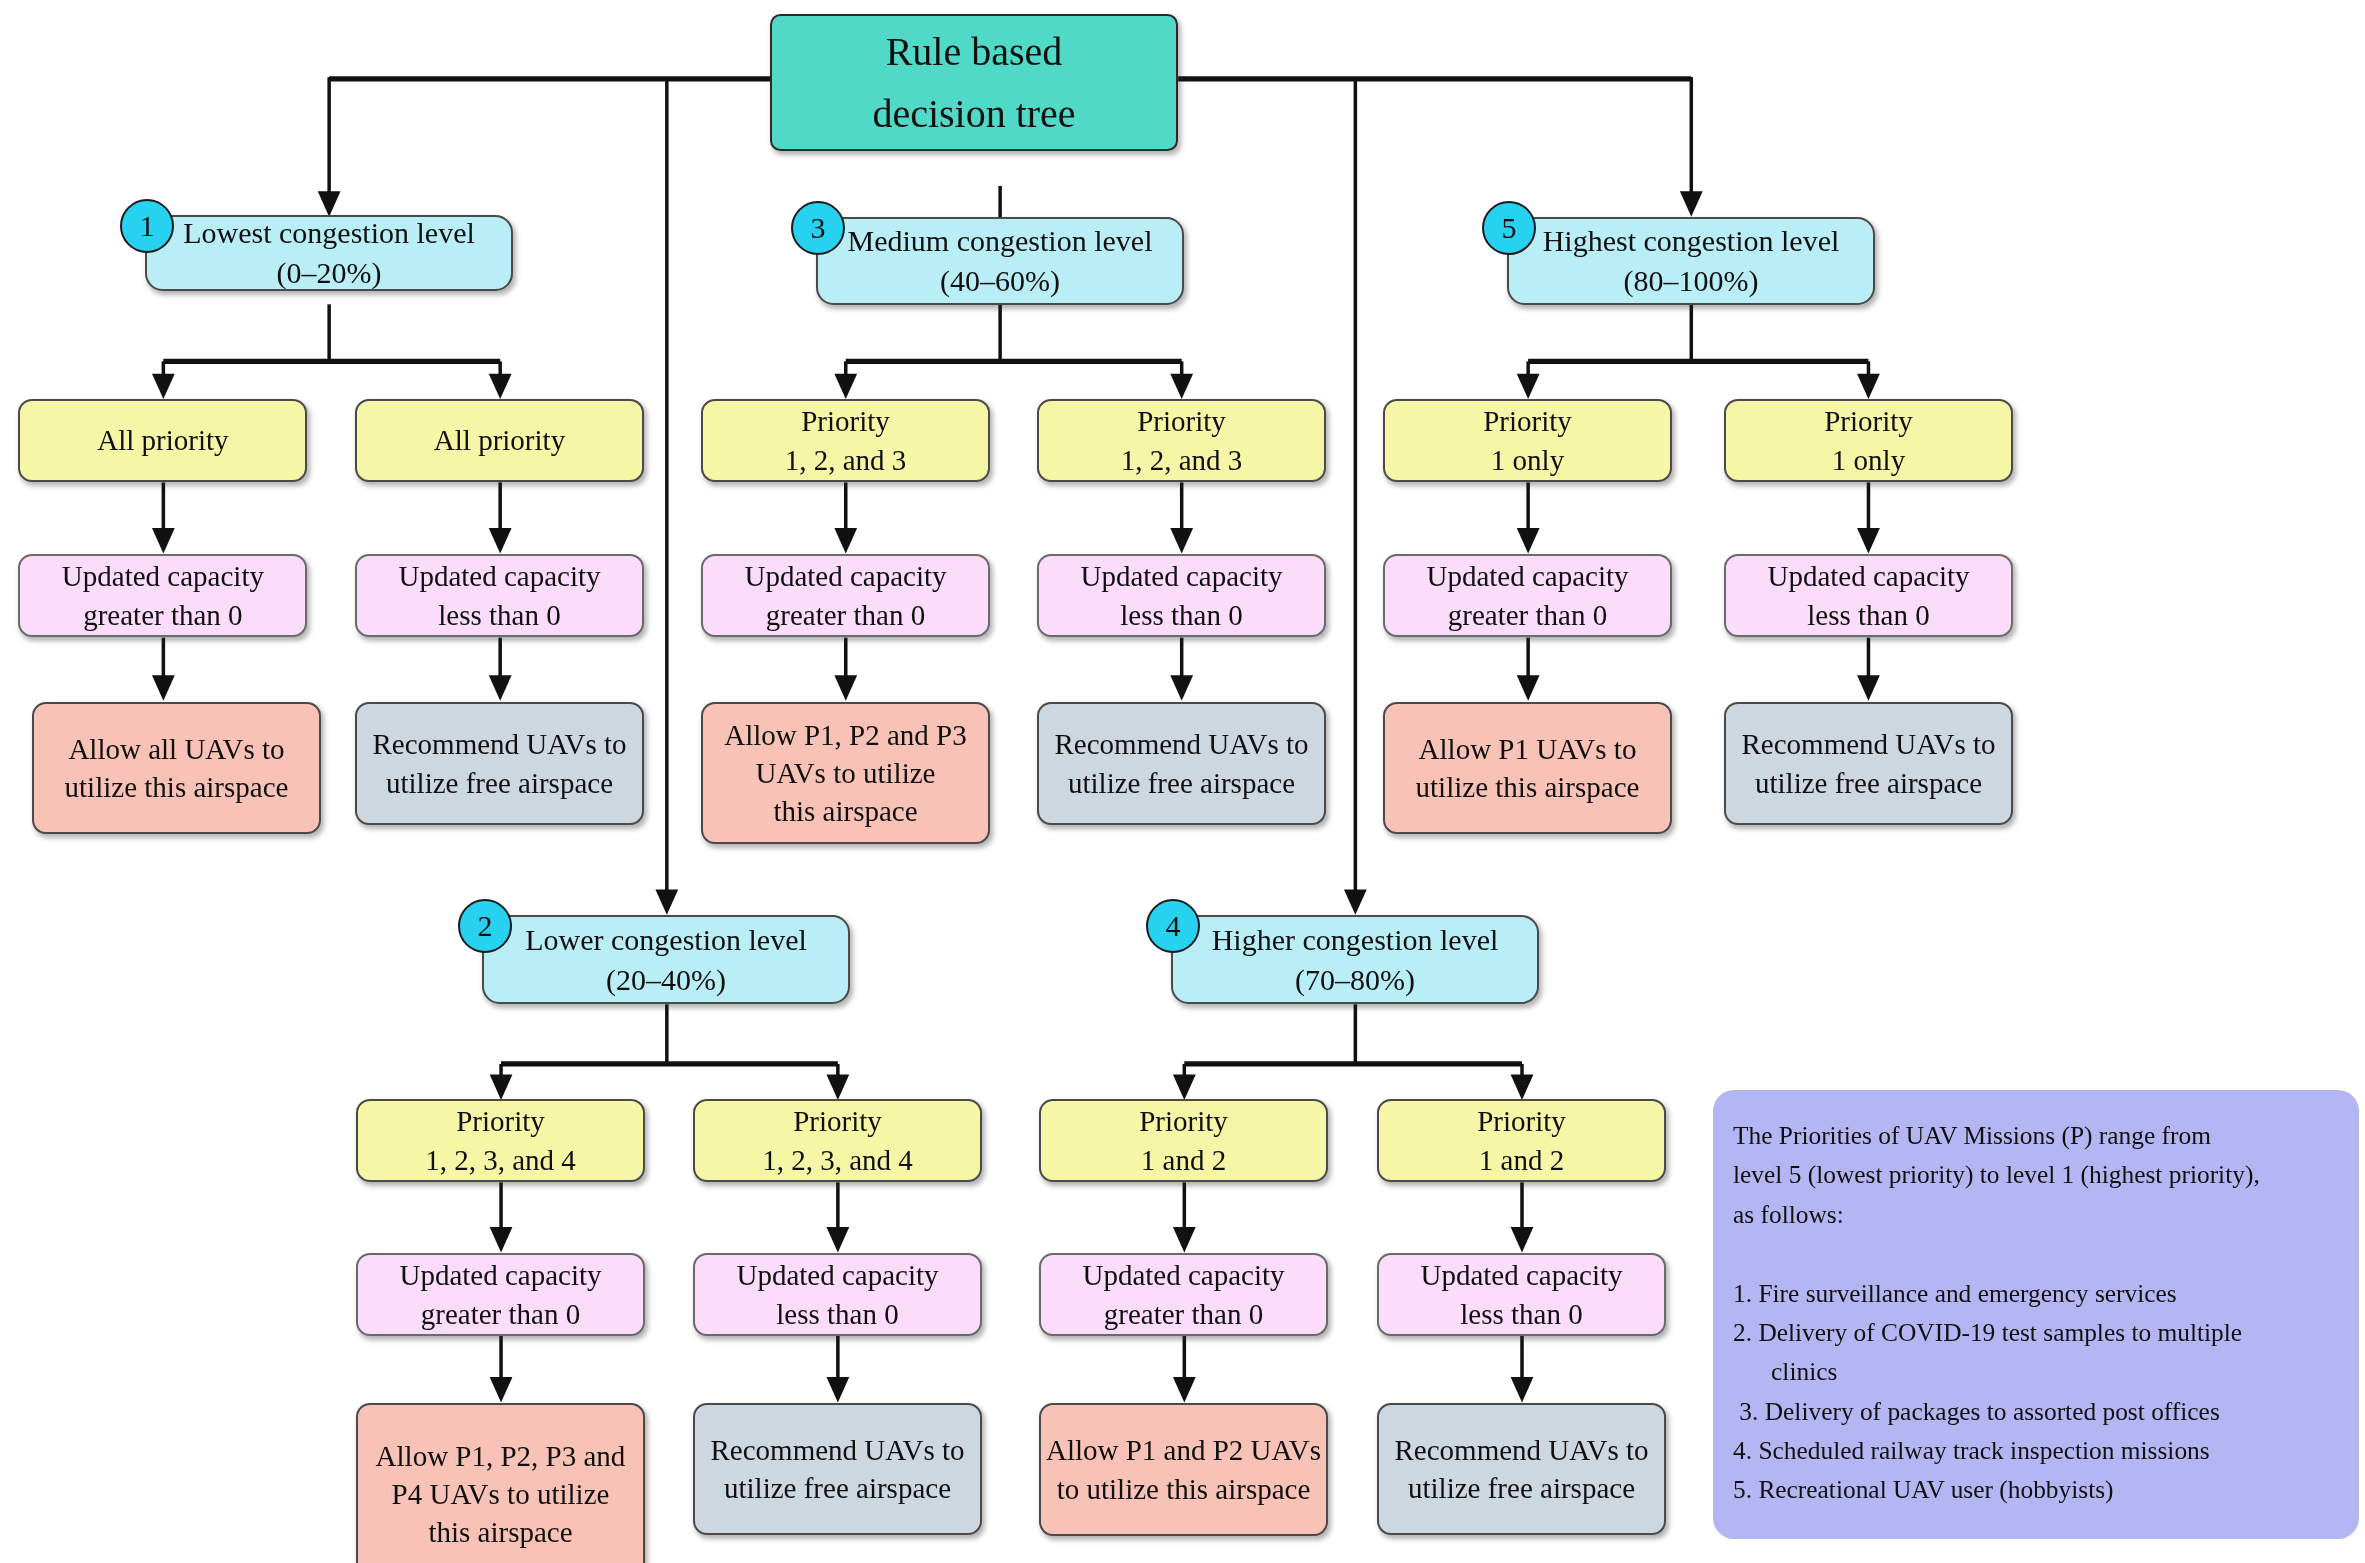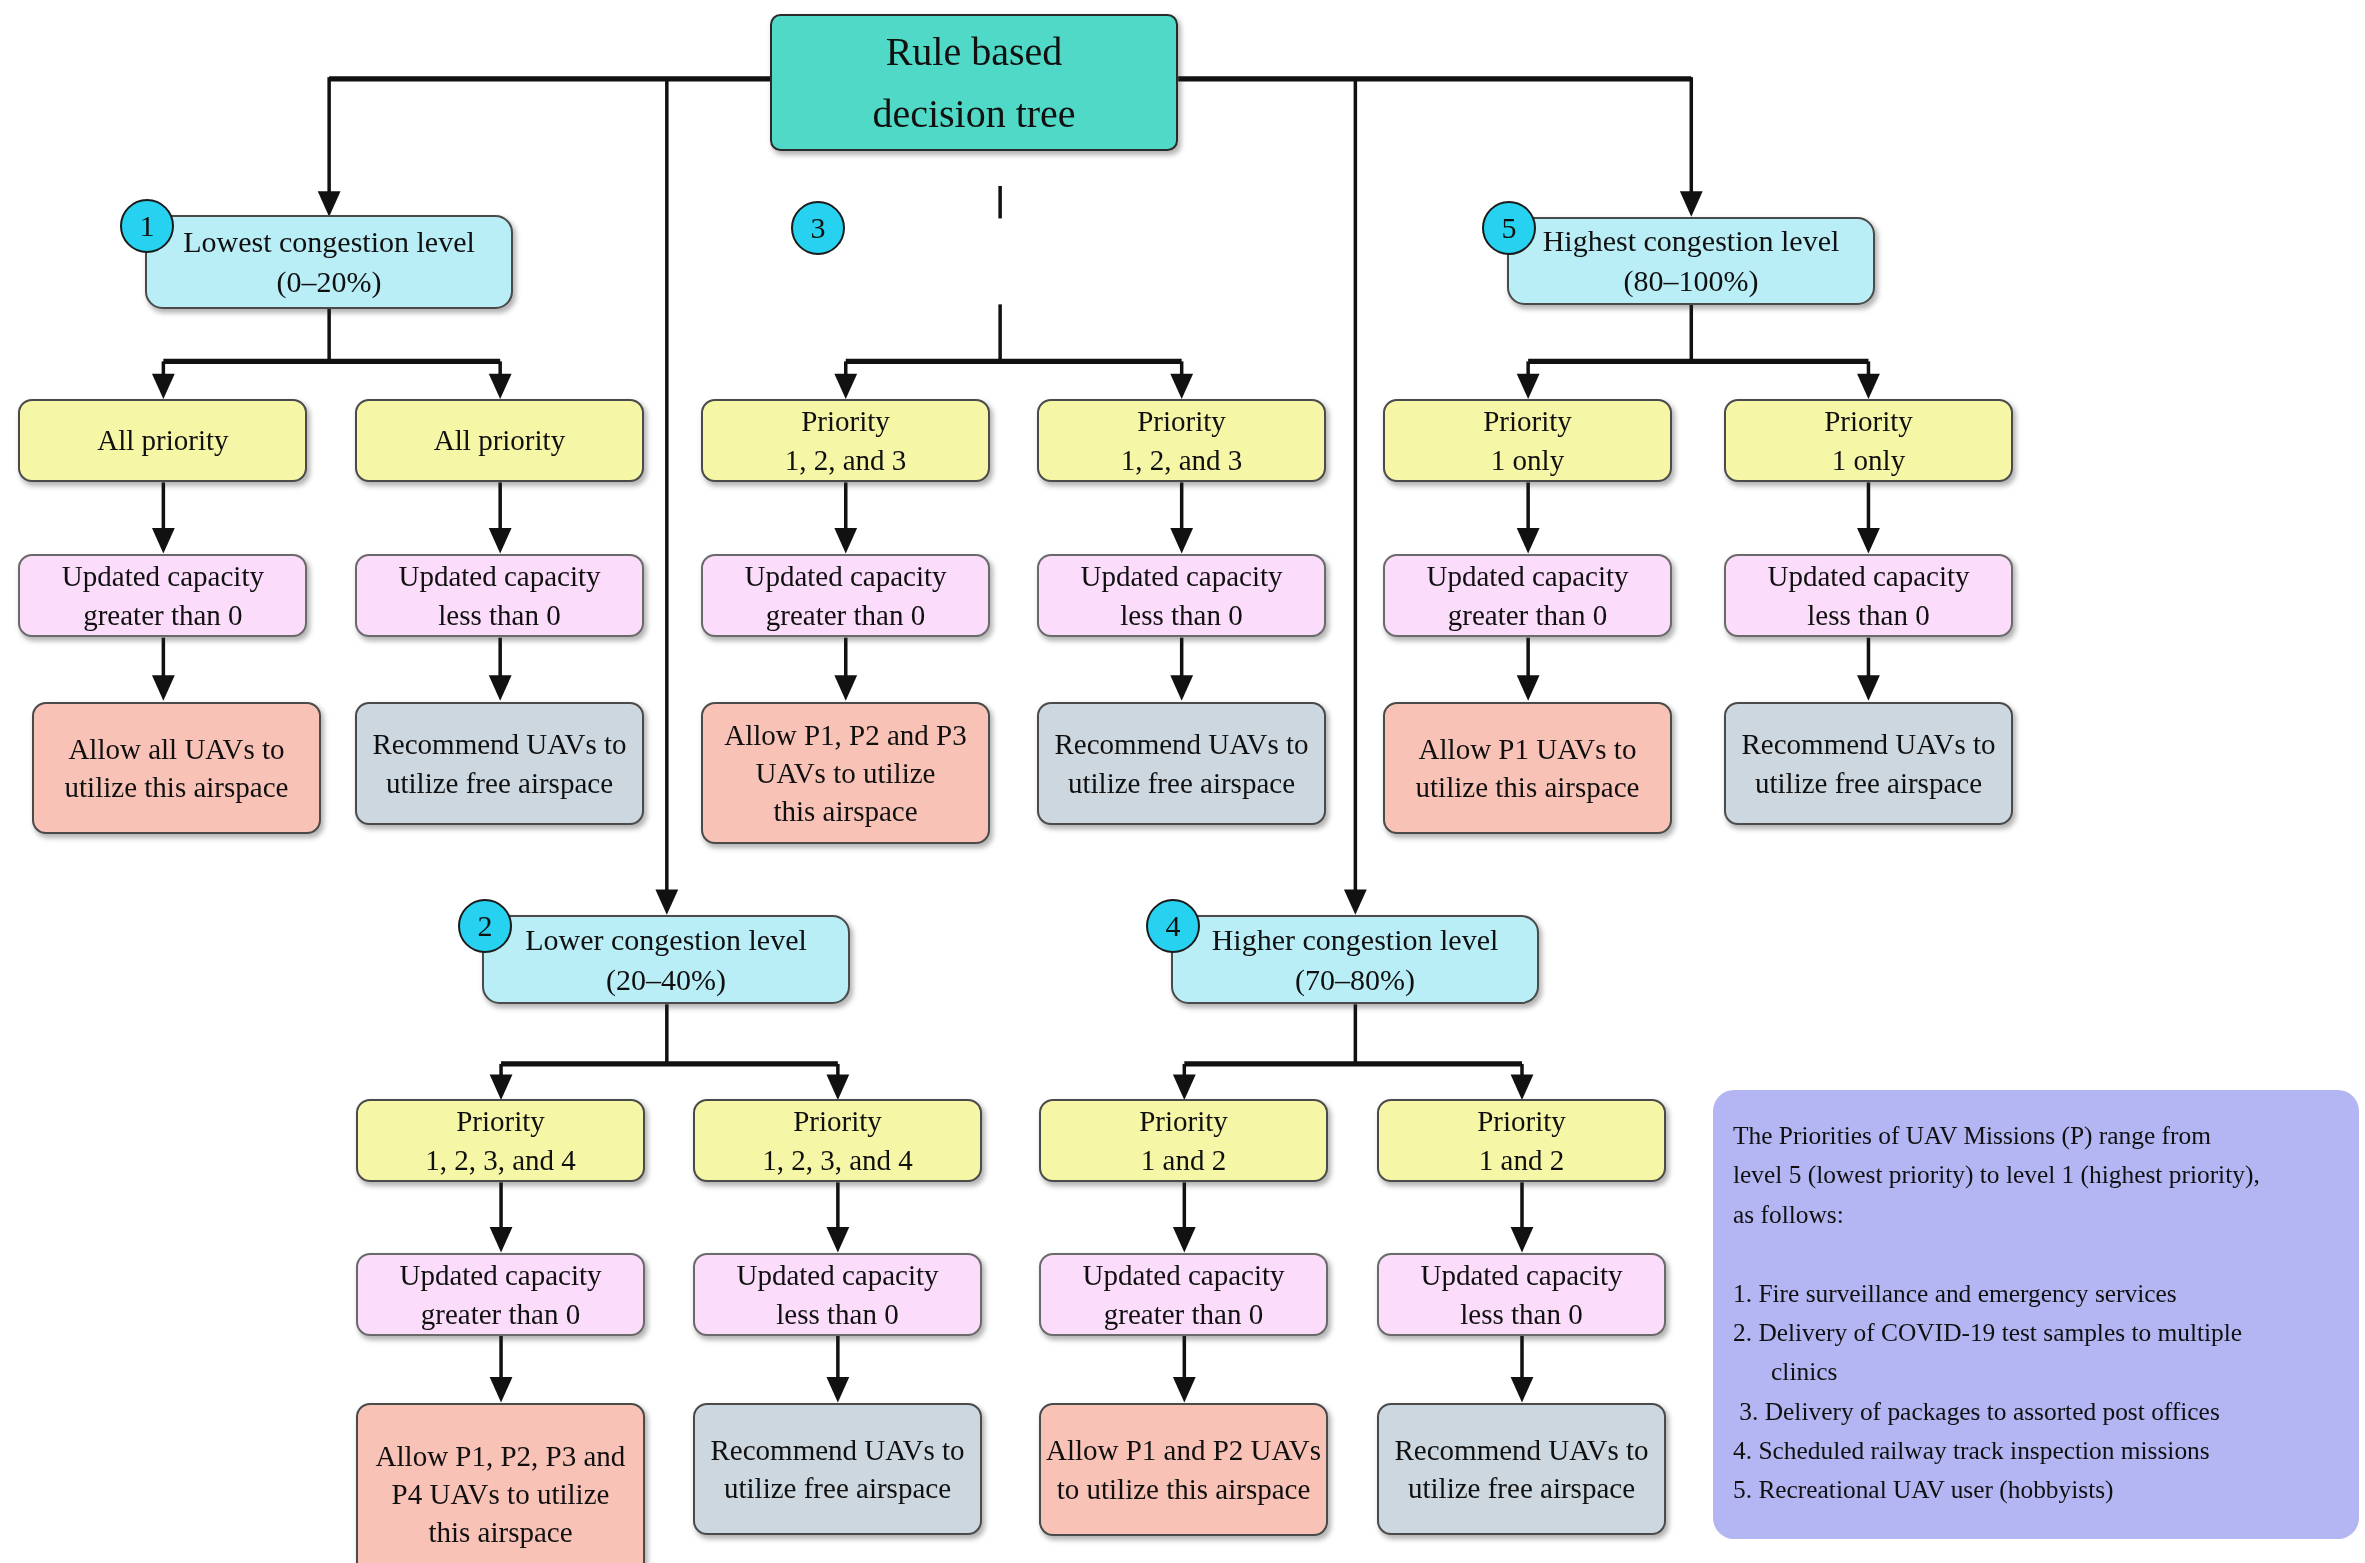--- a/index.html
+++ b/index.html
@@ -137,24 +137,26 @@
         <path d="M1722 1399h26l-13 29z"></path>
       <path d="M1337 1570h26l-13 29z"></path>
         <path d="M1722 1570h26l-13 29z"></path>
     </g>
   </svg>
 
   <div class="node root" style="left:770px;top:14px;width:408px;height:137px">Rule based
 decision tree</div>
 
   <div class="badge" style="left:120px;top:199px">1</div>
-  <div class="node level" style="left:145px;top:215px;width:368px;height:94px">Lowest congestion level
+  <div class="node level" style="left:145px;top:215px;width:368px;height:76px">Lowest congestion level
 (0–20%)</div>
 
   <div class="badge" style="left:791px;top:201px">3</div>
+  <div class="node level" style="left:816px;top:217px;width:368px;height:88px">Medium congestion level
+(40–60%)</div>
 
   <div class="badge" style="left:1482px;top:201px">5</div>
   <div class="node level" style="left:1507px;top:217px;width:368px;height:88px">Highest congestion level
 (80–100%)</div>
 
   <div class="badge" style="left:458px;top:899px">2</div>
   <div class="node level" style="left:482px;top:915px;width:368px;height:89px">Lower congestion level
 (20–40%)</div>
 
   <div class="badge" style="left:1146px;top:899px">4</div>

